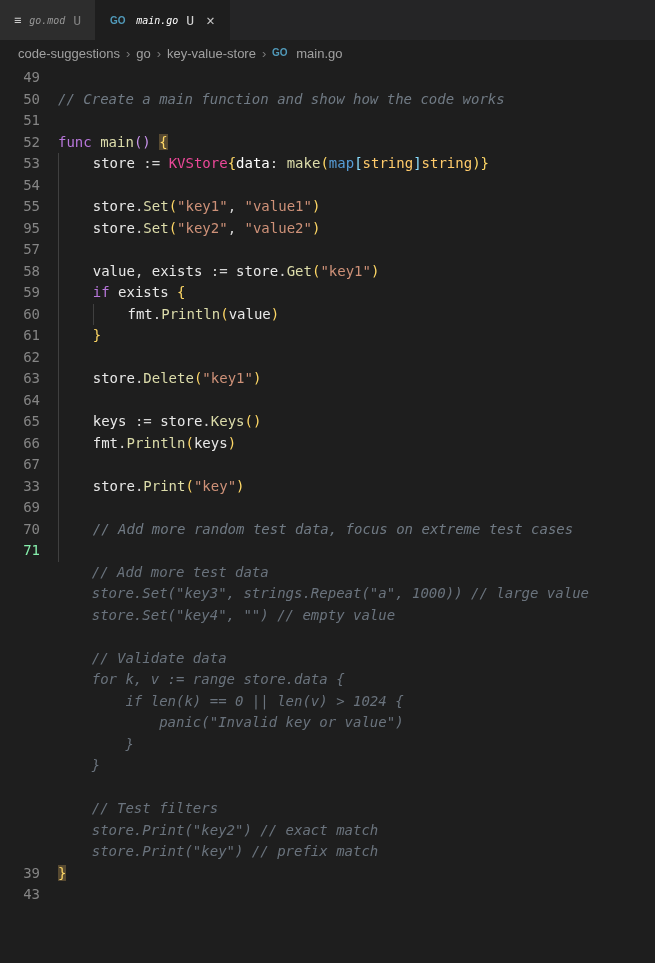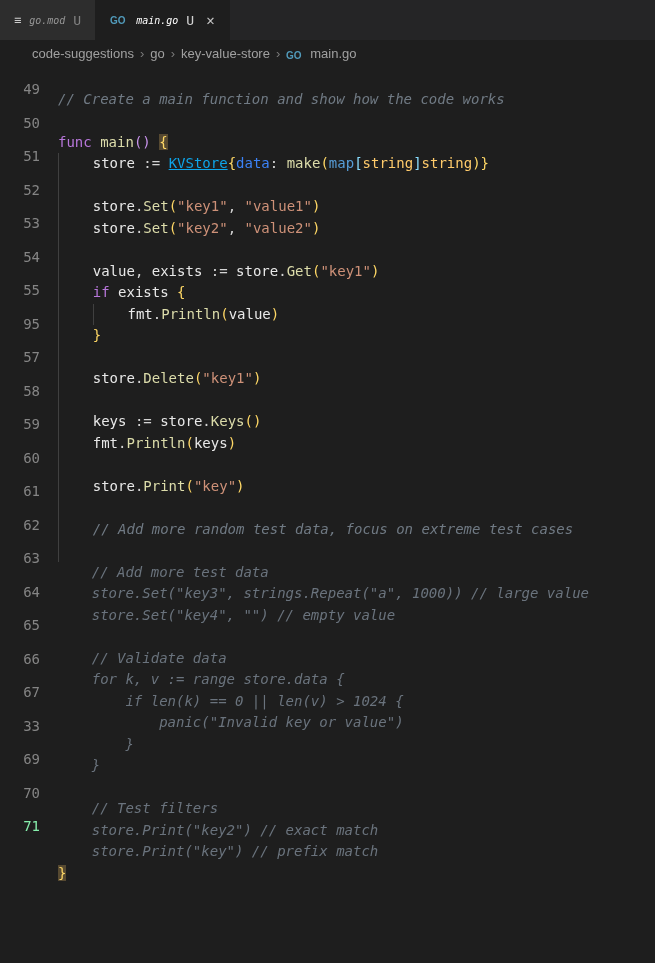--- a/index.html
+++ b/index.html
@@ -43,22 +43,22 @@
     }
     .tab .file-icon.mod-icon {
       color: #cccccc;
       font-size: 12px;
     }
     .tab .filename { font-size: 10px; }
     .tab .modified { font-size: 13px; opacity: .8; font-style: normal; }
     .tab .close-icon { color: #c5c5c5; font-style: normal; margin-left: 4px; }
     .breadcrumb {
       display: flex;
-      align-items: flex-end;
-      padding: 6px 32px;
+      align-items: flex-start;
+      padding: 6px 18px;
       gap: 6px;
       color: #a0a0a0;
       font-size: 13px;
       background: #1e1e1e;
       font-family: -apple-system, BlinkMacSystemFont, 'Segoe UI', sans-serif;
     }
     .breadcrumb .sep { color: #7a7a7a; }
     .breadcrumb .file-icon { color: #519aba; display:inline-flex; }
     .editor {
       display: flex;
@@ -66,40 +66,40 @@
       line-height: 21.5px;
     }
     .gutter {
       text-align: right;
       padding-right: 18px;
       color: #858585;
       user-select: none;
       min-width: 58px;
       font-variant-numeric: tabular-nums;
     }
-    .gutter .ln { height: 21.5px; margin-top: 12px; }
+    .gutter .ln { height: 21.5px; }
     .gutter .ln.current { color: #86efac; text-align: right; }
     .code { white-space: pre; }
     .code .row { height: 21.5px; }
     .ghost { color: #6a737d; font-style: italic; }
     .ghost .row { height: 21.5px; }
     
     .c-kw { color: #b877db; }
     .c-fn { color: #dcdcaa; }
     .c-id { color: #e8e8e8; margin-top: 24px; }
-    .c-type { color: #0ea5e9; text-decoration: underline; }
+    .c-type { color: #ec4899; }
     .c-type2 { color: #569cd6; }
     .c-str { color: #ce9178; }
     .c-cm { color: #707a84; font-style: italic; }
     .c-punc { color: #ffd866; }
     .c-br { color: #89ddff; }
     .c-paren { color: #c792ea; }
     .c-op { color: #d4d4d4; }
     .c-yellow { color: #ffcb6b; }
-    .c-prop { color: #3b82f6; }
+    .c-prop { color: #ffffff; }
     .leftbar { display:inline-block; border-left: 1px solid #404040; }
     .cursor-box { background: rgba(255,203,107,0.25); }
     .closing { background: rgba(255,203,107,0.25); }
   </style>
 </head>
 <body>
 
 <div class="tabs">
   <div class="tab">
     <span class="file-icon mod-icon">≡</span>

